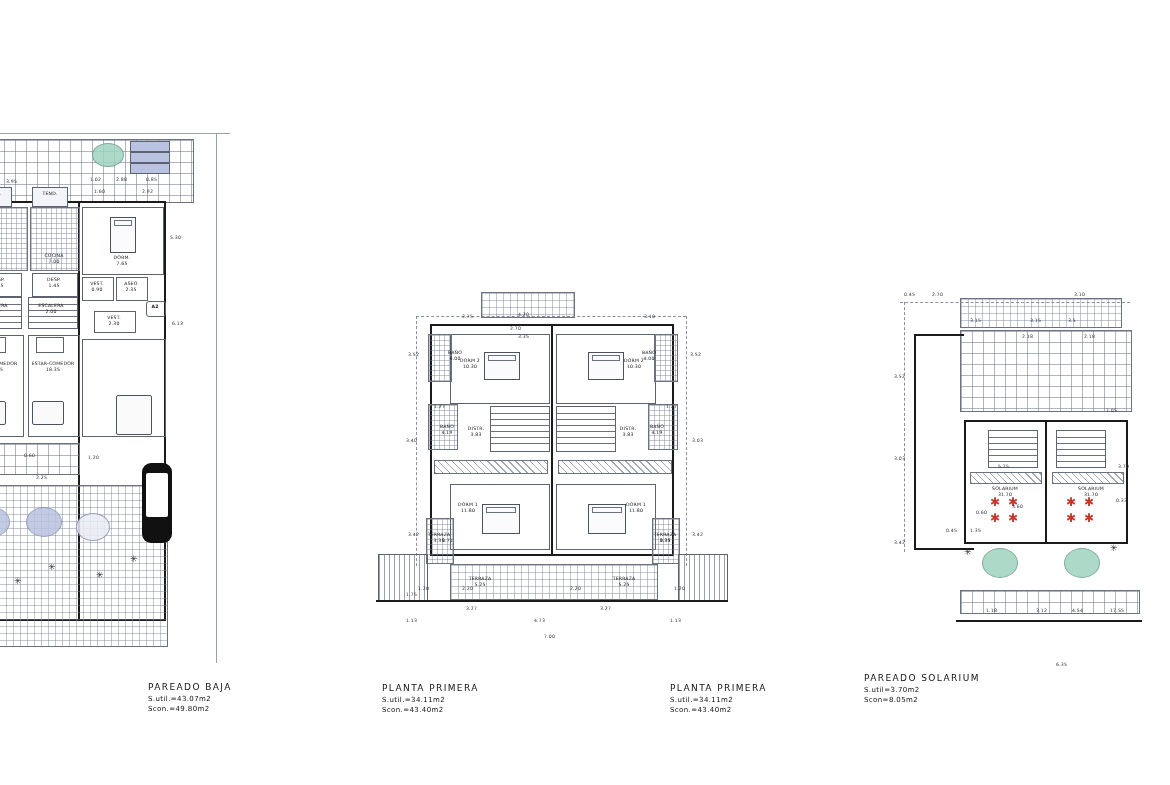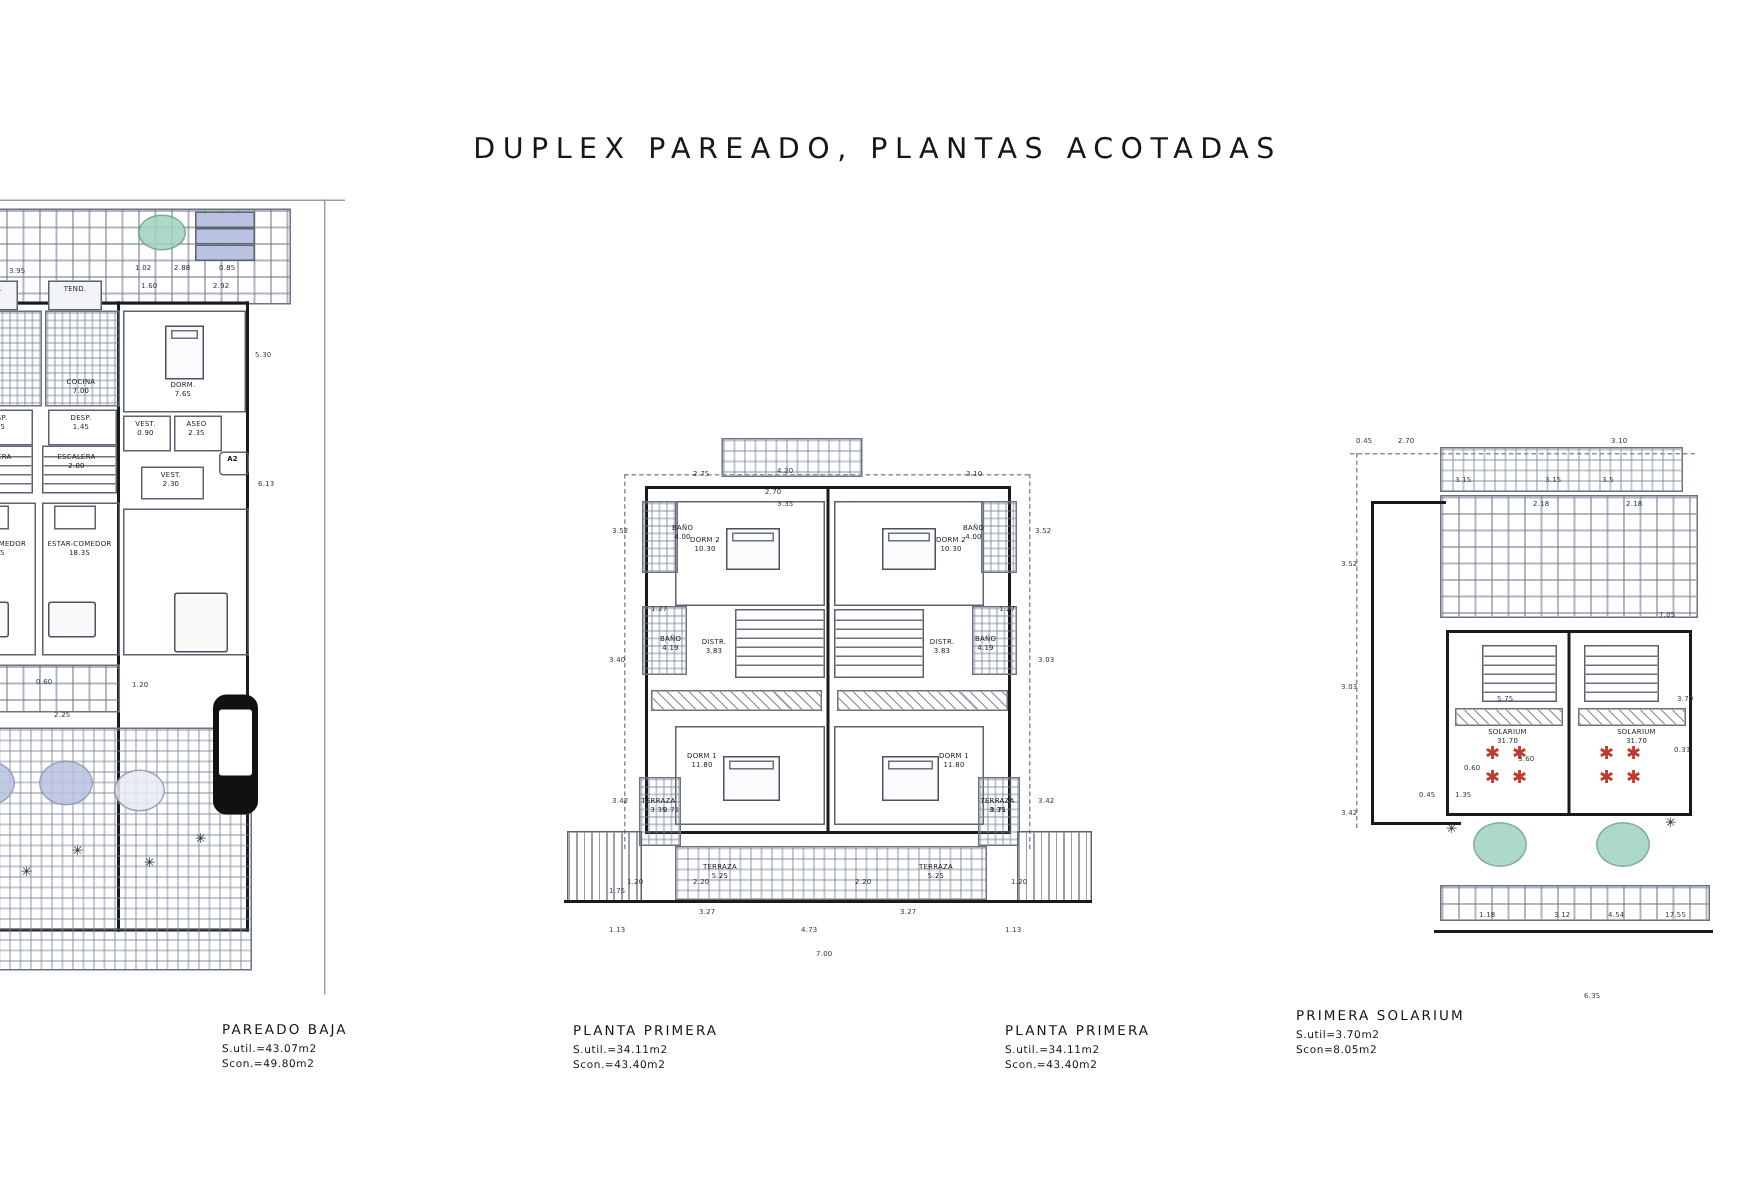--- a/index.html
+++ b/index.html
@@ -65,21 +65,20 @@
   .car:after{content:"";position:absolute;left:4px;right:4px;top:10px;bottom:26px;background:#fff;border-radius:2px;}
   .flower{position:absolute;color:#2b2f3a;font-size:9px;line-height:9px;}
   .umbrella{position:absolute;border-radius:50% 50% 50% 50%;opacity:.85;}
   .redx{position:absolute;color:#c0392b;font-size:12px;line-height:12px;}
 </style>
 </head>
 <body>
 
 <div class="sheet">
 
-  <div class="title">DUPLEX PAREADO, PLANTAS ACOTADAS</div>
 
   <div class="plan" style="left:-30px;top:125px;width:290px;height:545px;">
 
     <div class="hair" style="left:0;top:8px;width:260px;height:1px;"></div>
     <div class="hair" style="left:246px;top:8px;width:1px;height:530px;"></div>
 
     <div class="tile" style="left:0;top:14px;width:222px;height:62px;"></div>
 
     <div class="umbrella" style="left:122px;top:18px;width:30px;height:22px;background:#9fd3c0;border:1px solid #6e9c8c;border-radius:50%;"></div>
     <div class="rect" style="left:160px;top:16px;width:38px;height:9px;background:#b9c2e0;"></div>
@@ -368,19 +367,19 @@
     <div class="dim" style="left:86px;top:238px;">0.45</div>
     <div class="dim" style="left:110px;top:238px;">1.35</div>
     <div class="dim" style="left:256px;top:208px;">0.33</div>
     <div class="dim" style="left:126px;top:318px;">1.18</div>
     <div class="dim" style="left:176px;top:318px;">3.12</div>
     <div class="dim" style="left:212px;top:318px;">4.54</div>
     <div class="dim" style="left:250px;top:318px;">17.55</div>
     <div class="dim" style="left:196px;top:372px;">6.35</div>
 
     <div class="plan-caption" style="left:4px;top:382px;">
-      <span class="cap-title">PRIMERA SOLARIUM</span>
+      <span class="cap-title">PAREADO SOLARIUM</span>
       <span class="cap-line">S.util=3.70m2</span>
       <span class="cap-line">Scon=8.05m2</span>
     </div>
   </div>
 
 </div>
 
 </body></html>

